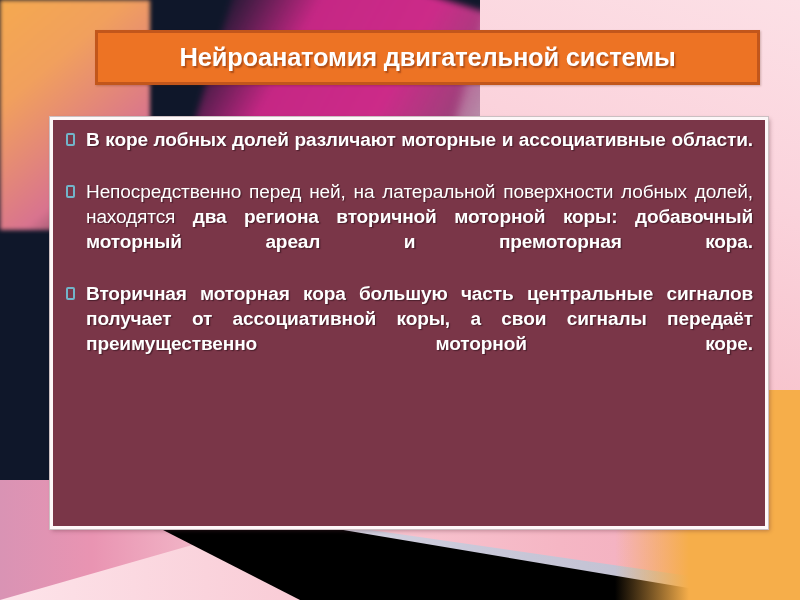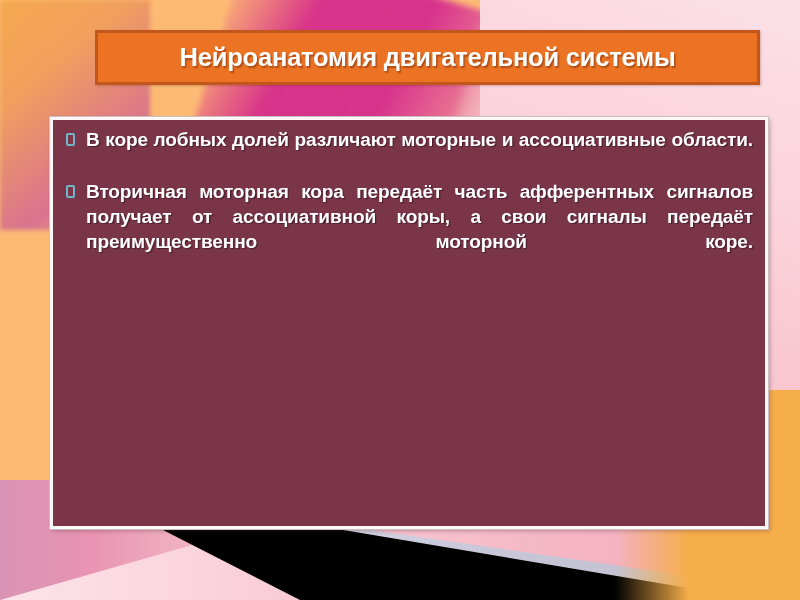--- a/index.html
+++ b/index.html
@@ -12,21 +12,21 @@
     height: 600px;
     overflow: hidden;
     font-family: "Liberation Sans", "DejaVu Sans", sans-serif;
   }
 
   #slide {
     position: relative;
     width: 800px;
     height: 600px;
     overflow: hidden;
-    background: #fdba74;
+    background: #0f172a;
   }
 
   
   .bg-base {
     position: absolute;
     inset: 0;
     background:
       linear-gradient(168deg,
         #f6ad5a 0%,
         #f0a濃 0%,
@@ -236,23 +236,27 @@
 
   <div id="content-box">
     <ul id="bullet-list">
 
       <li class="bullet-item">
         <span class="marker"></span>
         <span class="txt">В коре лобных долей различают моторные и ассоциативные области.</span>
       </li>
 
 
-
-
       <li class="bullet-item">
         <span class="marker"></span>
-        <span class="txt">Вторичная моторная кора передаёт часть афферентных сигналов получает от ассоциативной коры, а свои сигналы передаёт преимущественно моторной коре.</span>
+        <span class="txt"><span class="light">Непосредственно перед ней, на латеральной поверхности лобных долей, находятся </span><span>два региона вторичной моторной коры: добавочный моторный ареал и премоторная кора.</span></span>
+      </li>
+
+
+      <li class="bullet-item">
+        <span class="marker"></span>
+        <span class="txt">Вторичная моторная кора большую часть центральные сигналов получает от ассоциативной коры, а свои сигналы передаёт преимущественно моторной коре.</span>
       </li>
 
     </ul>
   </div>
 
 </div>
 
 </body></html>

